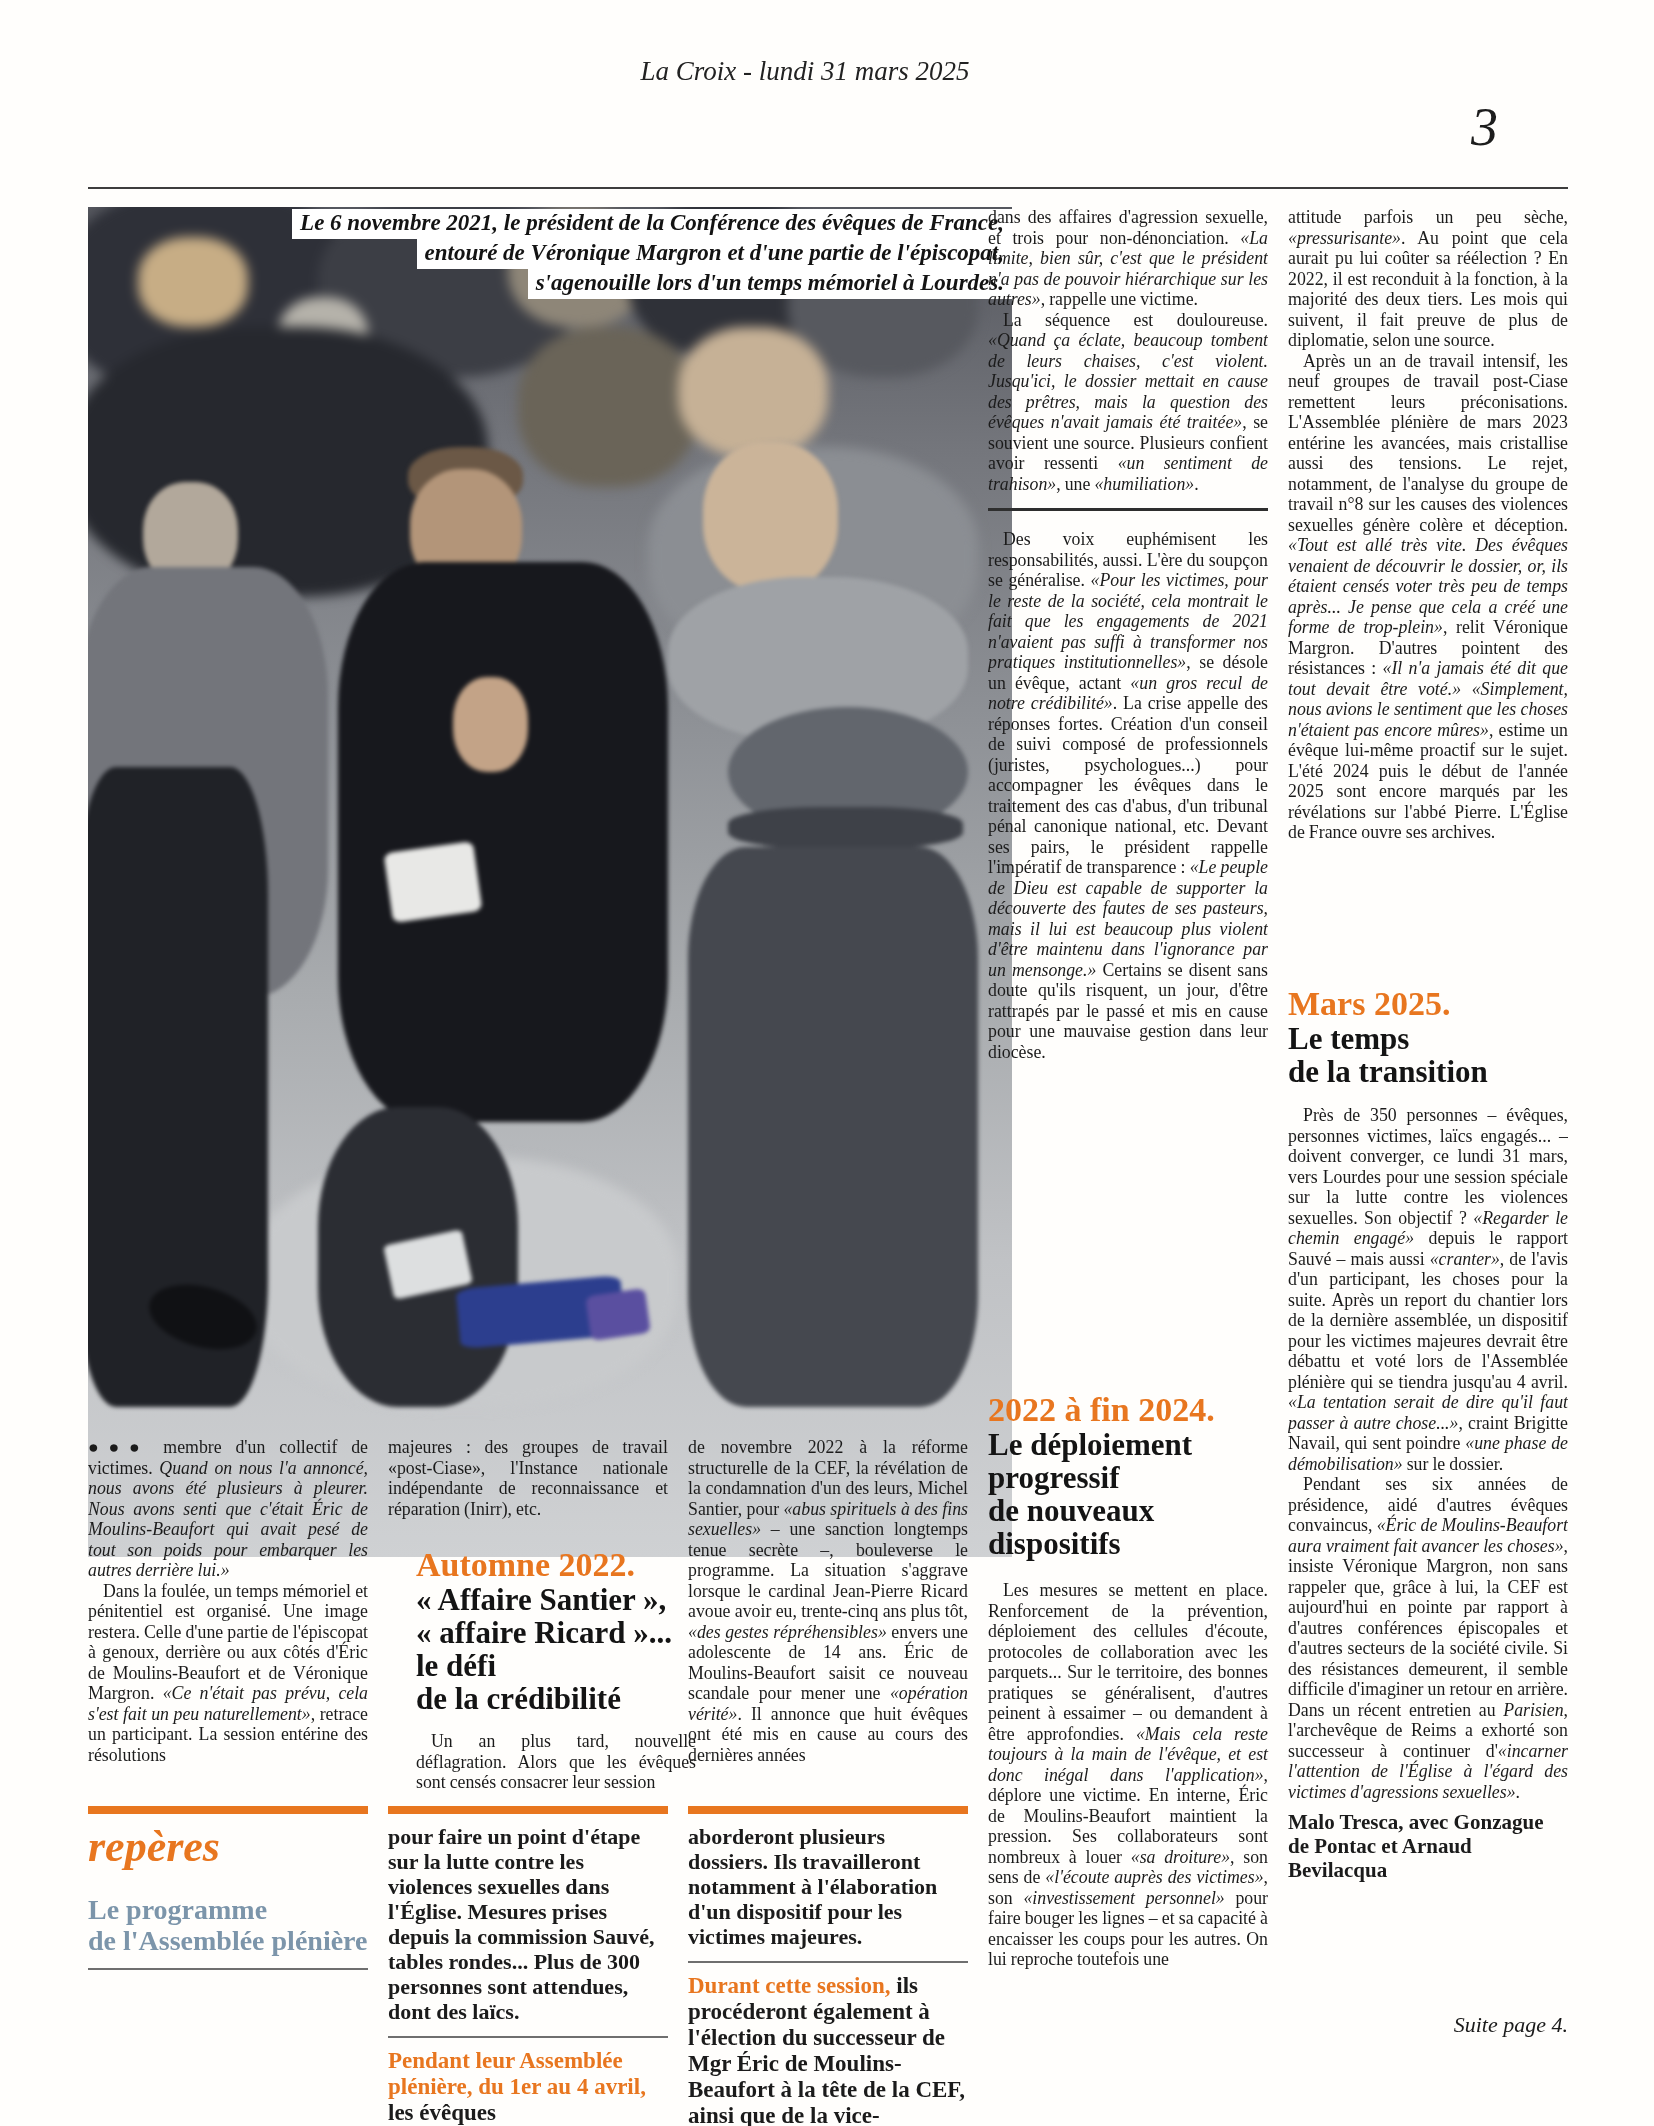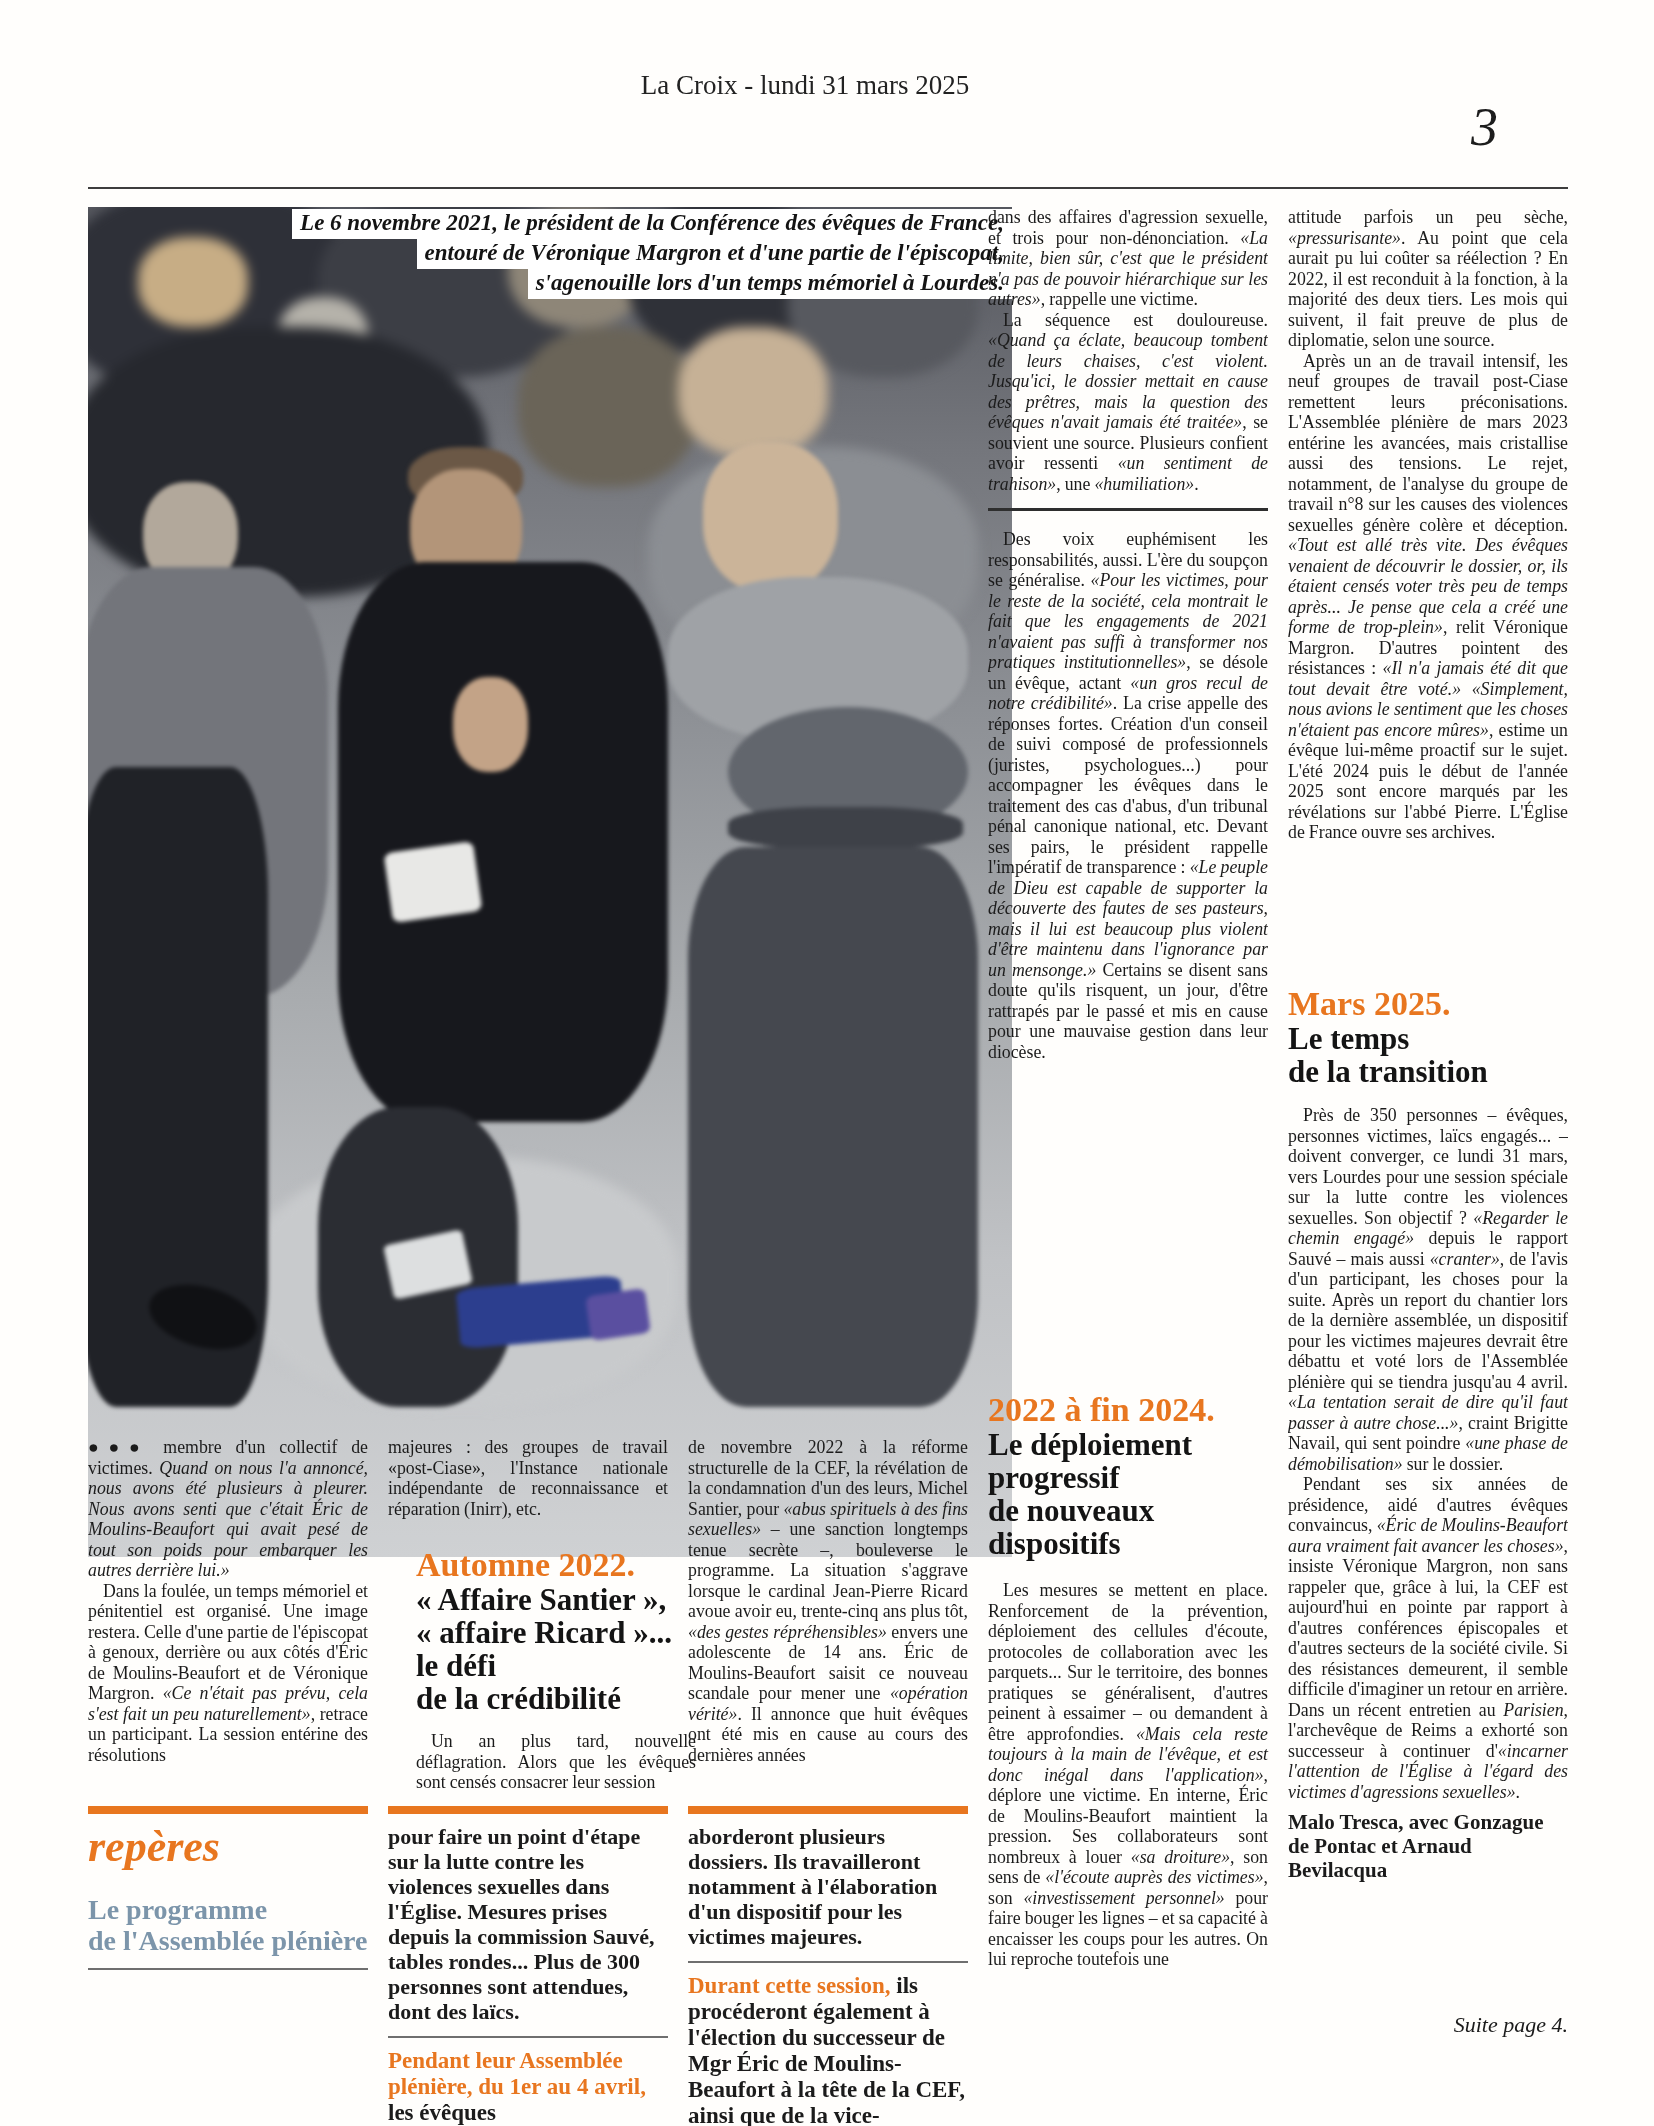--- a/index.html
+++ b/index.html
@@ -1,20 +1,20 @@
 <!DOCTYPE html>
 <html lang="fr"><head>
 <meta charset="utf-8">
 <style>
   html,body{margin:0;padding:0;background:#e9e9e9;}
   .page{position:relative;width:1654px;height:2126px;background:#fffefc;overflow:hidden;
         font-family:"Liberation Serif","DejaVu Serif",serif;color:#1b1b1b;}
   .abs{position:absolute;}
   
-  .masthead{left:88px;top:70px;width:1434px;text-align:center;font-size:27px;color:#222;}
+  .masthead{left:88px;top:56px;width:1434px;text-align:center;font-style:italic;font-size:27px;color:#222;}
   .section-title{left:88px;top:78px;width:1434px;text-align:center;font-weight:700;font-size:82px;line-height:92px;letter-spacing:2px;color:#101010;}
   .pagenum{left:1398px;top:96px;width:100px;text-align:right;font-style:italic;font-size:54px;color:#1d1d1d;}
   .header-rule{left:88px;top:187px;width:1480px;height:2px;background:#3d3d3d;}
   
   .photo{left:88px;top:207px;width:880px;height:1350px;overflow:hidden;
          background:linear-gradient(180deg,#55575e 0%,#74767c 18%,#8e9196 38%,#a8abae 58%,#c0c2c5 78%,#cfd1d3 100%);padding-left:44px;}
   .photo .layer{position:absolute;inset:0;}
   .photo .blur{filter:blur(6px);}
   .photo .soft{filter:blur(2px);}
   .blob{position:absolute;border-radius:45%;}

